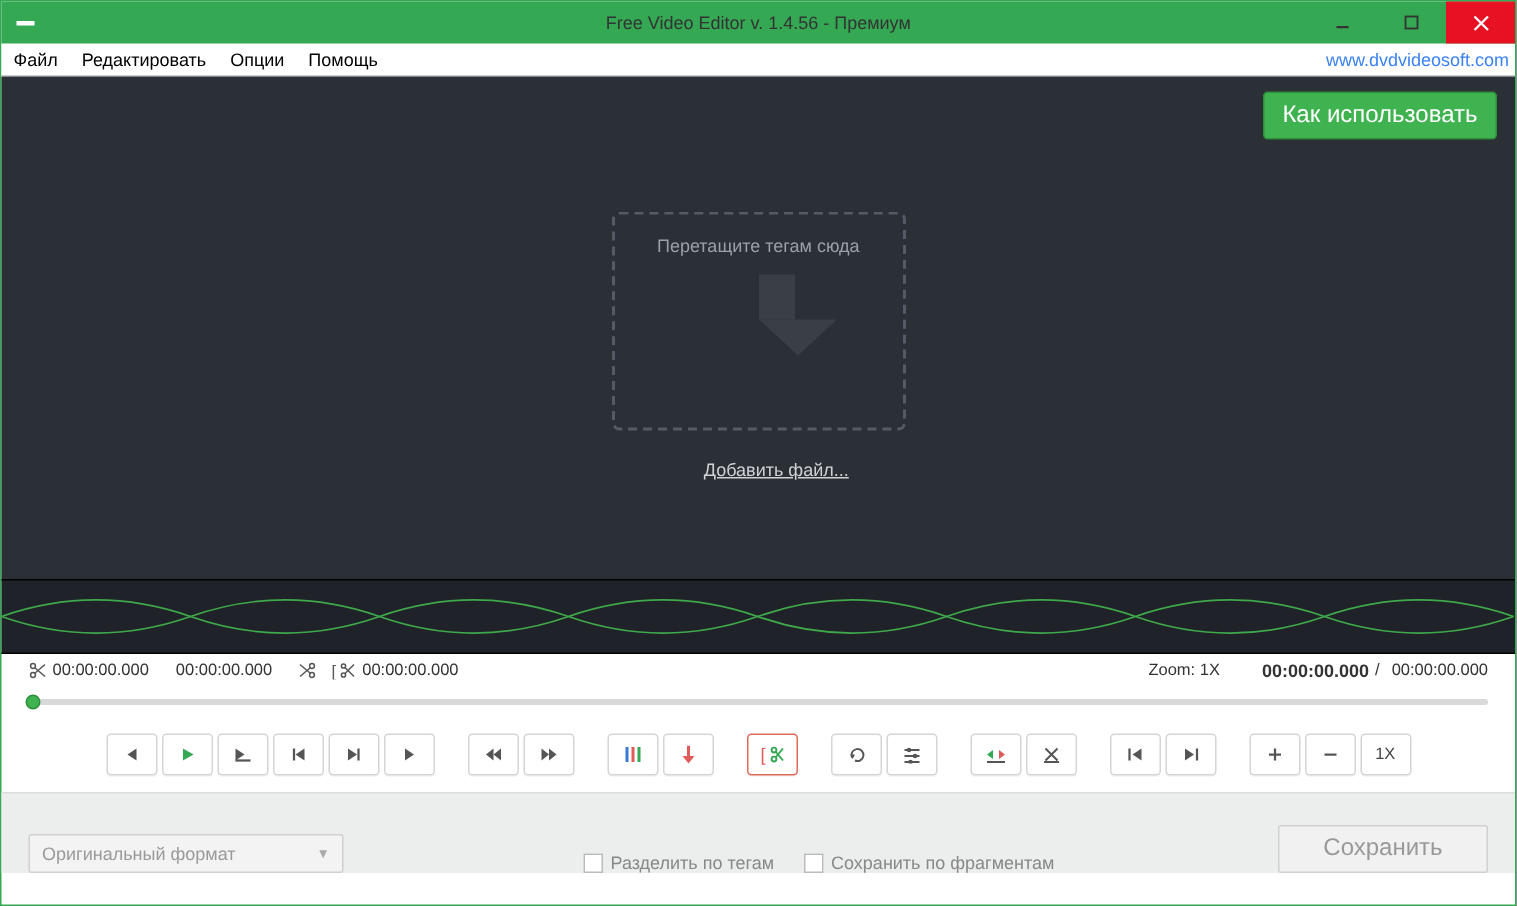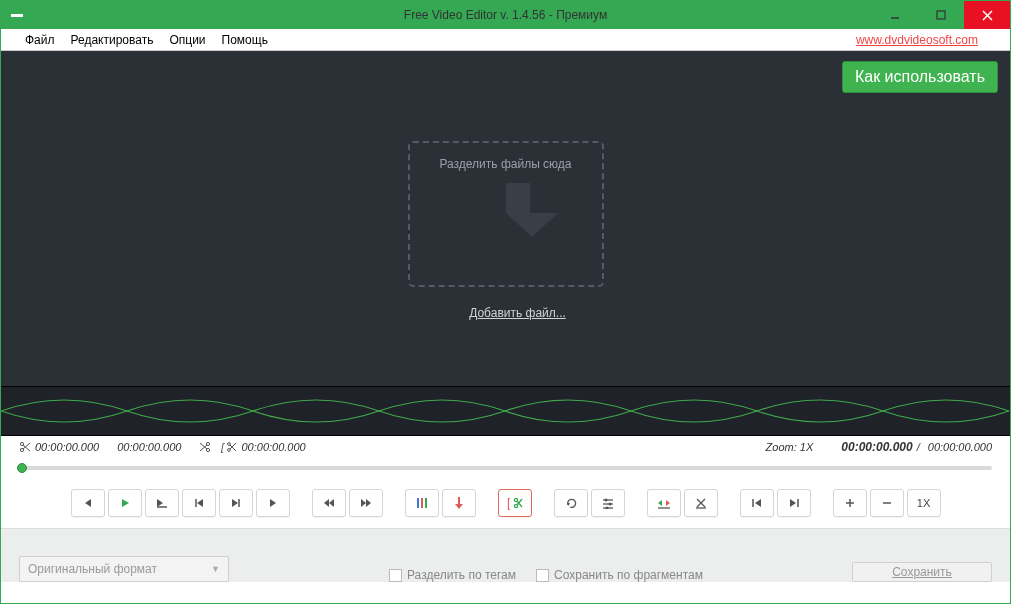--- a/index.html
+++ b/index.html
@@ -4,54 +4,54 @@
 <style>
 * { box-sizing: border-box; margin: 0; padding: 0; }
 body { font-family: "Segoe UI", Tahoma, sans-serif; font-size: 12px; background: #fff; overflow: hidden; }
 .window { width: 1011px; height: 604px; border: 1px solid #34a853; display: flex; flex-direction: column; }
 .titlebar { height: 28px; background: #34a853; display: flex; align-items: center; position: relative; }
 .titlebar .app-icon { width: 12px; height: 3px; background: #fff; margin-left: 10px; }
 .titlebar .title { position: absolute; left: 0; right: 0; text-align: center; color: #333; font-size: 12px; pointer-events: none; }
 .titlebar .win-controls { margin-left: auto; display: flex; height: 100%; }
 .win-btn { width: 46px; height: 100%; display: flex; align-items: center; justify-content: center; color: #333; font-size: 11px; }
 .win-btn.close { background: #e81123; color: #fff; }
-.menubar { height: 22px; background: #fff; border-bottom: 1px solid #ccc; display: flex; align-items: center; padding: 0 16px; font-size: 12px; }
+.menubar { height: 22px; background: #fff; border-bottom: 1px solid #ccc; display: flex; align-items: center; padding: 0 0; font-size: 12px; }
 .menu-item { padding: 2px 8px; cursor: default; }
 .menubar .spacer { flex: 1; }
-.menubar .site-link { color: #ef4444; text-decoration: underline; margin-right: 16px; }
+.menubar .site-link { color: #3b82f6; margin-right: 4px; }
 .preview { background: #2b2f36; position: relative; height: 335px; }
 .howto-btn { position: absolute; top: 10px; right: 12px; background: #3fb34f; color: #fff; border: 1px solid #2e8e3a; padding: 6px 12px; border-radius: 3px; font-size: 16px; }
 .drop-zone { position: absolute; top: 90px; left: 50%; transform: translateX(-50%); width: 196px; height: 146px; border: 2px dashed #555b64; border-radius: 5px; text-align: center; color: #9aa0a8; padding-top: 14px; }
 .drop-zone .arrow { margin: 12px auto 0; width: 0; height: 0; position: relative; }
 .drop-zone .arrow::before { content: ""; display: block; width: 24px; height: 30px; background: #3a3f47; margin: 0 auto; }
 .drop-zone .arrow::after { content: ""; display: block; width: 0; height: 0; border-left: 26px solid transparent; border-right: 26px solid transparent; border-top: 24px solid #3a3f47; margin: 0 auto; }
 .add-file { position: absolute; top: 255px; left: 50%; transform: translateX(-50%); color: #cfd3d8; text-decoration: underline; font-size: 12px; margin-left: 12px; }
 .waveform { height: 50px; background: #1f2228; border-top: 1px solid #000; border-bottom: 1px solid #000; }
-.timebar { height: 22px; display: flex; align-items: center; padding: 0 18px; font-size: 11px; color: #333; font-style: italic; }
+.timebar { height: 22px; display: flex; align-items: center; padding: 0 18px; font-size: 11px; color: #333; }
 .timebar .sc-icon { display: inline-flex; align-items: center; margin-right: 4px; }
 .timebar .t { margin-right: 18px; }
 .timebar .spacer { flex: 1; }
 .timebar .zoom-label { margin-right: 28px; }
 .timebar .pos-bold { font-weight: bold; margin-right: 4px; font-size: 12px; }
 .timebar .slash { margin-right: 8px; }
 .slider-row { height: 20px; padding: 0 18px; display: flex; align-items: center; }
 .slider-track { flex: 1; height: 4px; background: #d9d9d9; border-radius: 2px; position: relative; }
 .slider-thumb { position: absolute; left: 0; top: 50%; transform: translate(-2px, -50%); width: 10px; height: 10px; border-radius: 50%; background: #3fb34f; border: 1px solid #2e8e3a; }
 .toolbar { height: 50px; display: flex; align-items: center; justify-content: center; gap: 6px; padding: 0 12px; }
 .tb-group { display: flex; gap: 3px; }
 .tb-btn { width: 34px; height: 28px; border: 1px solid #d5d5d5; background: #fff; border-radius: 3px; display: flex; align-items: center; justify-content: center; font-size: 11px; color: #555; box-shadow: 0 1px 0 rgba(0,0,0,0.04); }
 .tb-btn.highlight { border-color: #e06a5a; }
 .tb-btn.text { font-size: 11px; color: #444; }
 .gap { width: 10px; }
 .bottom { height: 54px; background: #eceded; border-top: 1px solid #ddd; display: flex; align-items: flex-end; padding: 0 18px; gap: 20px; }
 .format-dd { width: 210px; height: 26px; border: 1px solid #d0d0d0; background: #f3f3f3; color: #9a9a9a; display: flex; align-items: center; padding: 0 8px; font-size: 12px; border-radius: 2px; }
 .format-dd .chev { margin-left: auto; font-size: 9px; color: #aaa; }
 .chk { display: flex; align-items: center; gap: 5px; color: #888; font-size: 12px; margin-top: 20px; }
 .chk .box { width: 13px; height: 13px; border: 1px solid #bbb; background: #fff; }
-.save-btn { margin-left: auto; width: 140px; height: 20px; border: 1px solid #d0d0d0; background: #f1f1f1; color: #999; display:flex; align-items:center; justify-content:center; font-size: 12px; border-radius: 2px; text-decoration: underline; }
+.save-btn { margin-left: auto; width: 140px; height: 32px; border: 1px solid #d0d0d0; background: #f1f1f1; color: #999; display:flex; align-items:center; justify-content:center; font-size: 16px; border-radius: 2px; }
 svg { display: block; }
 </style>
 </head>
 <body>
 <div class="window">
 
 <div class="titlebar">
   <div class="app-icon"></div>
   <div class="title">Free Video Editor v. 1.4.56 - Премиум</div>
   <div class="win-controls">
@@ -79,21 +79,21 @@
   <div class="menu-item">Редактировать</div>
   <div class="menu-item">Опции</div>
   <div class="menu-item">Помощь</div>
   <div class="spacer"></div>
   <a class="site-link">www.dvdvideosoft.com</a>
 </div>
 
 <div class="preview">
   <div class="howto-btn">Как использовать</div>
   <div class="drop-zone">
-    <div>Разделить файлы сюда</div>
+    <div>Перетащите тегам сюда</div>
     <div class="arrow"></div>
   </div>
   <a class="add-file">Добавить файл...</a>
 </div>
 
 <div class="waveform">
   <svg width="100%" height="100%" viewBox="0 0 1009 50" preserveAspectRatio="none">
     <path d="M0,25 Q63,2 126,25 T252,25 T378,25 T504,25 T630,25 T756,25 T882,25 T1008,25" stroke="#3fa84a" stroke-width="1.2" fill="none"></path>
     <path d="M0,25 Q63,48 126,25 T252,25 T378,25 T504,25 T630,25 T756,25 T882,25 T1008,25" stroke="#3fa84a" stroke-width="1.2" fill="none"></path>
   </svg>

